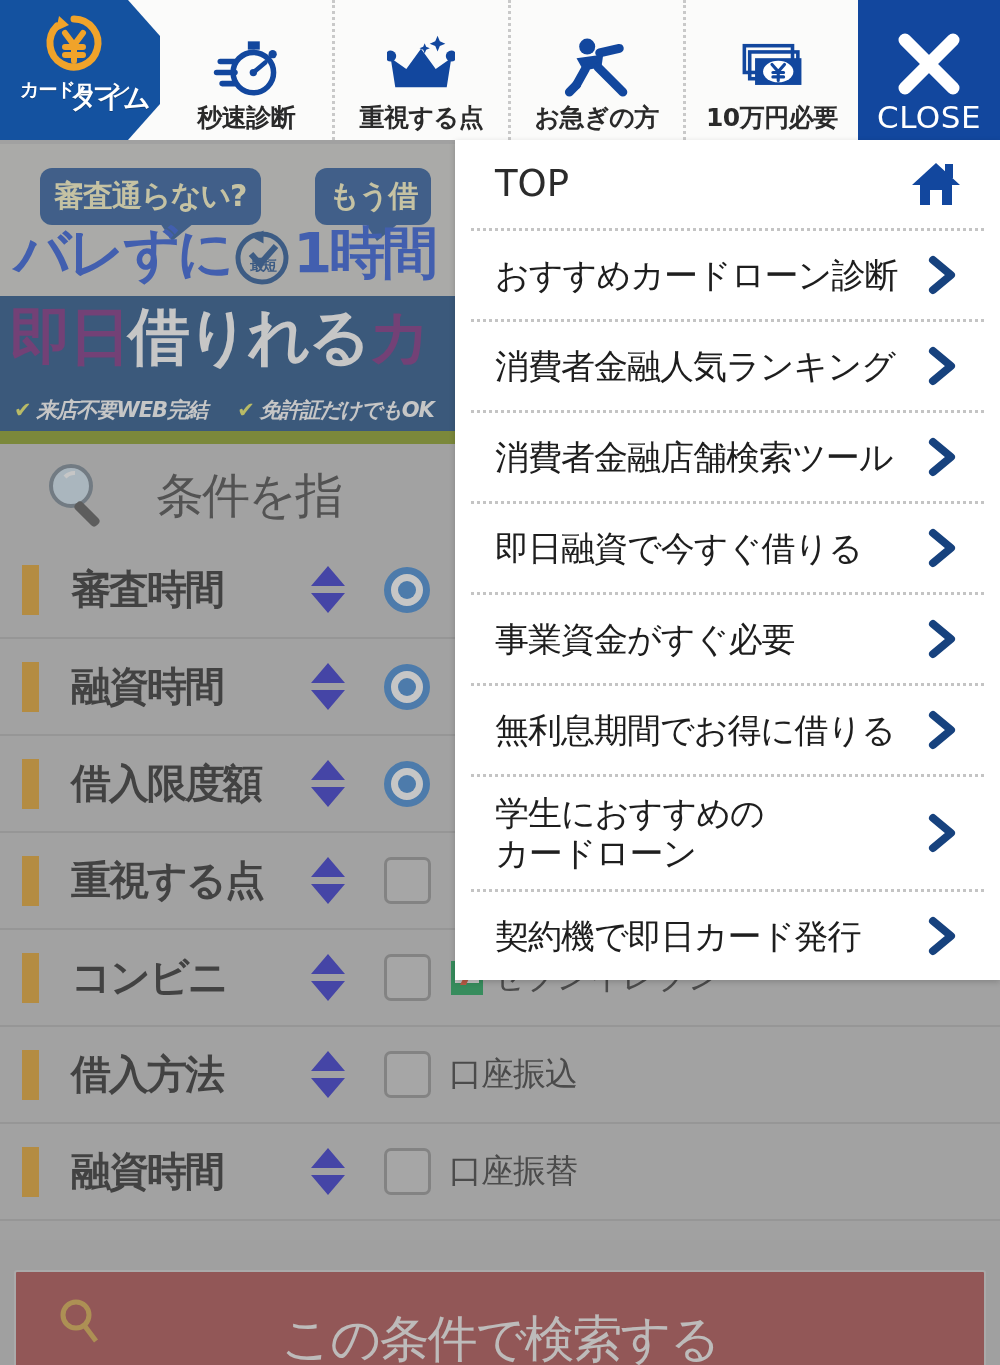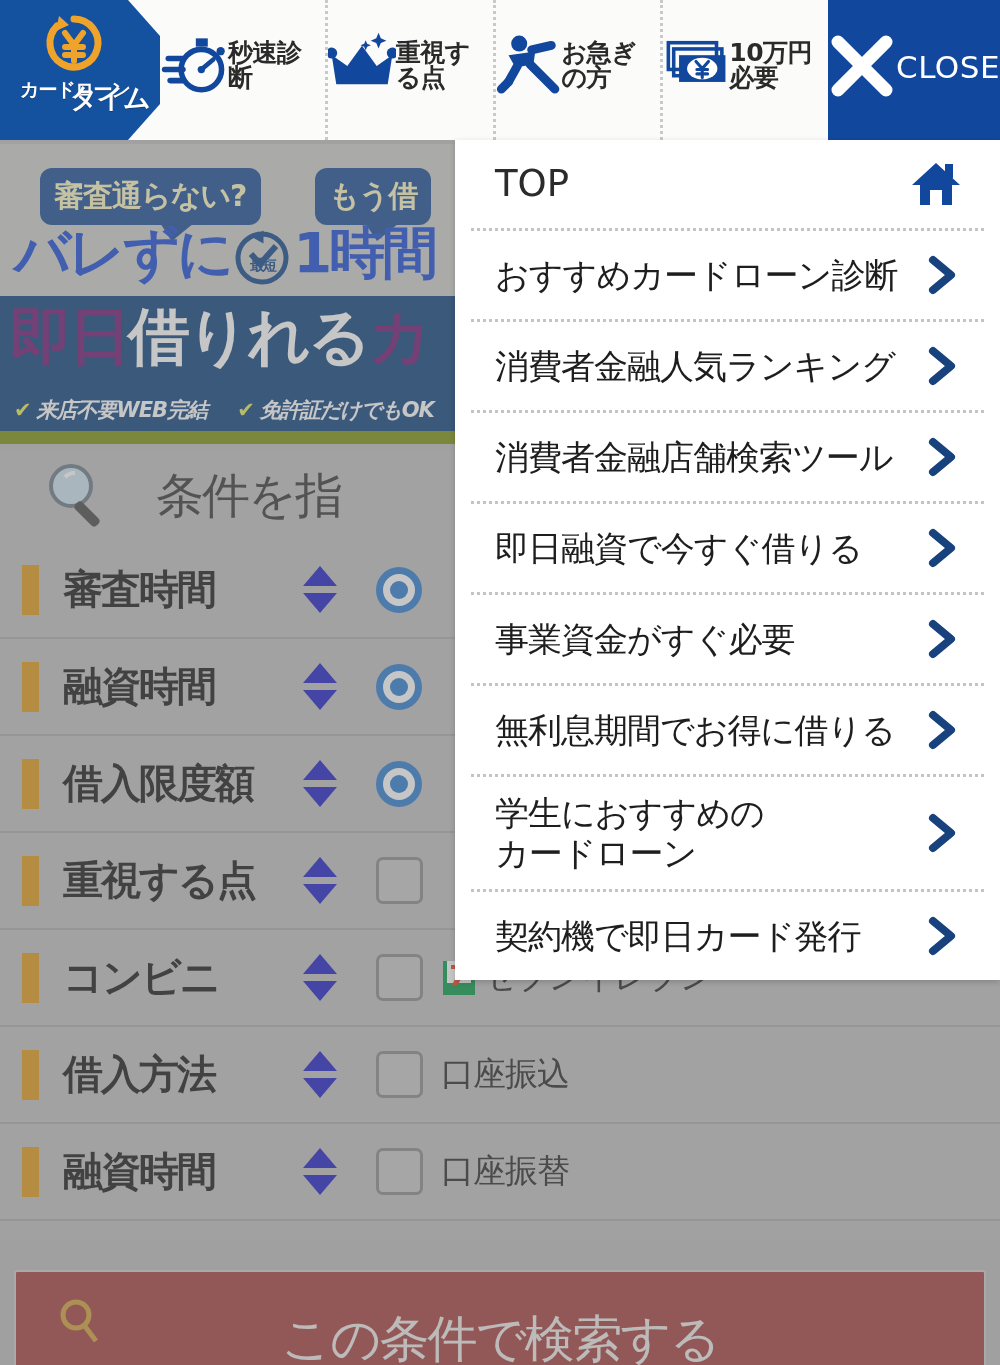--- a/index.html
+++ b/index.html
@@ -16,26 +16,26 @@
   .logo-cell{position:relative;width:160px;height:140px;flex:0 0 160px;overflow:hidden;background:#fbfbfa;}
   .logo-shape{position:absolute;left:0;top:0;width:160px;height:140px;background:#1452a0;
               clip-path:polygon(0 0, 128px 0, 160px 36px, 160px 104px, 128px 140px, 0 140px);}
   .logo-coin{position:absolute;left:43px;top:12px;width:62px;height:62px;}
   .logo-text1{position:absolute;left:0;top:80px;width:150px;text-align:center;color:#ffffff;
               font-size:19px;font-weight:bold;letter-spacing:-1px;line-height:1;text-shadow:0 1px 0 rgba(0,0,0,.25);}
   .logo-text2{position:absolute;left:0;top:84px;width:150px;text-align:right;color:#ffffff;
               font-size:27px;font-weight:bold;letter-spacing:-1px;line-height:1;text-shadow:0 1px 0 rgba(0,0,0,.25);}
 
   .nav-items{flex:1 1 auto;display:flex;align-items:stretch;}
-  .nav-item{flex:1 1 0;position:relative;display:flex;flex-direction:row;
+  .nav-item{flex:1 1 0;position:relative;display:flex;flex-direction:column;
             align-items:center;justify-content:flex-end;padding-bottom:10px;background:#fbfbfa;}
   .nav-item + .nav-item{border-left:3px dotted #c9c9c9;}
   .nav-ico{height:74px;display:flex;align-items:center;justify-content:center;}
   .nav-label{font-size:25px;font-weight:bold;color:#2a2a2a;letter-spacing:-0.5px;line-height:1;}
-  .close-cell{flex:0 0 142px;background:#12479e;display:flex;flex-direction:row;
+  .close-cell{flex:0 0 142px;background:#12479e;display:flex;flex-direction:column;
               align-items:center;justify-content:flex-end;padding-bottom:6px;}
   .close-x{width:68px;height:68px;margin-bottom:2px;}
   .close-label{color:#ffffff;font-size:31px;letter-spacing:0.5px;line-height:1.1;}
 
   
   .page{position:absolute;left:0;top:140px;width:1000px;height:1225px;background:#c0c0c0;overflow:hidden;}
   .dim{position:absolute;inset:0;background:rgba(120,120,120,0.42);z-index:20;pointer-events:none;}
 
   
   .banner{position:absolute;left:0;top:4px;width:460px;height:300px;overflow:hidden;}
@@ -65,21 +65,21 @@
   
   .sh{position:absolute;left:0;top:310px;width:1000px;height:92px;background:#c2c2c2;
       border-bottom:2px solid #a8a8a8;display:flex;align-items:center;}
   .sh-ico{margin-left:42px;width:74px;height:74px;}
   .sh-title{margin-left:40px;font-size:48px;color:#3a3a3a;letter-spacing:-2px;white-space:nowrap;}
 
   
   .rows{position:absolute;left:0;top:402px;width:1000px;}
   .row{height:95px;border-bottom:2px solid #adadad;display:flex;align-items:center;background:#c2c2c2;}
   .row-bar{width:17px;height:50px;background:#e09c1c;margin-left:22px;flex:0 0 17px;}
-  .row-label{margin-left:24px;font-size:40px;font-weight:bold;color:#1c1c1c;letter-spacing:-2px;
+  .row-label{margin-left:32px;font-size:40px;font-weight:bold;color:#1c1c1c;letter-spacing:-2px;
              width:235px;white-space:nowrap;}
   .updown{width:44px;flex:0 0 44px;display:flex;flex-direction:column;align-items:center;gap:7px;}
   .tri-u{width:0;height:0;border-left:17px solid transparent;border-right:17px solid transparent;
          border-bottom:20px solid #2121c8;}
   .tri-d{width:0;height:0;border-left:17px solid transparent;border-right:17px solid transparent;
          border-top:20px solid #2121c8;}
   .opts{margin-left:34px;display:flex;align-items:center;gap:18px;}
   .radio{width:46px;height:46px;border-radius:50%;border:7px solid #2f7fd0;box-sizing:border-box;
          display:flex;align-items:center;justify-content:center;background:#ffffff;}
   .radio i{width:18px;height:18px;border-radius:50%;background:#2f7fd0;display:block;}

